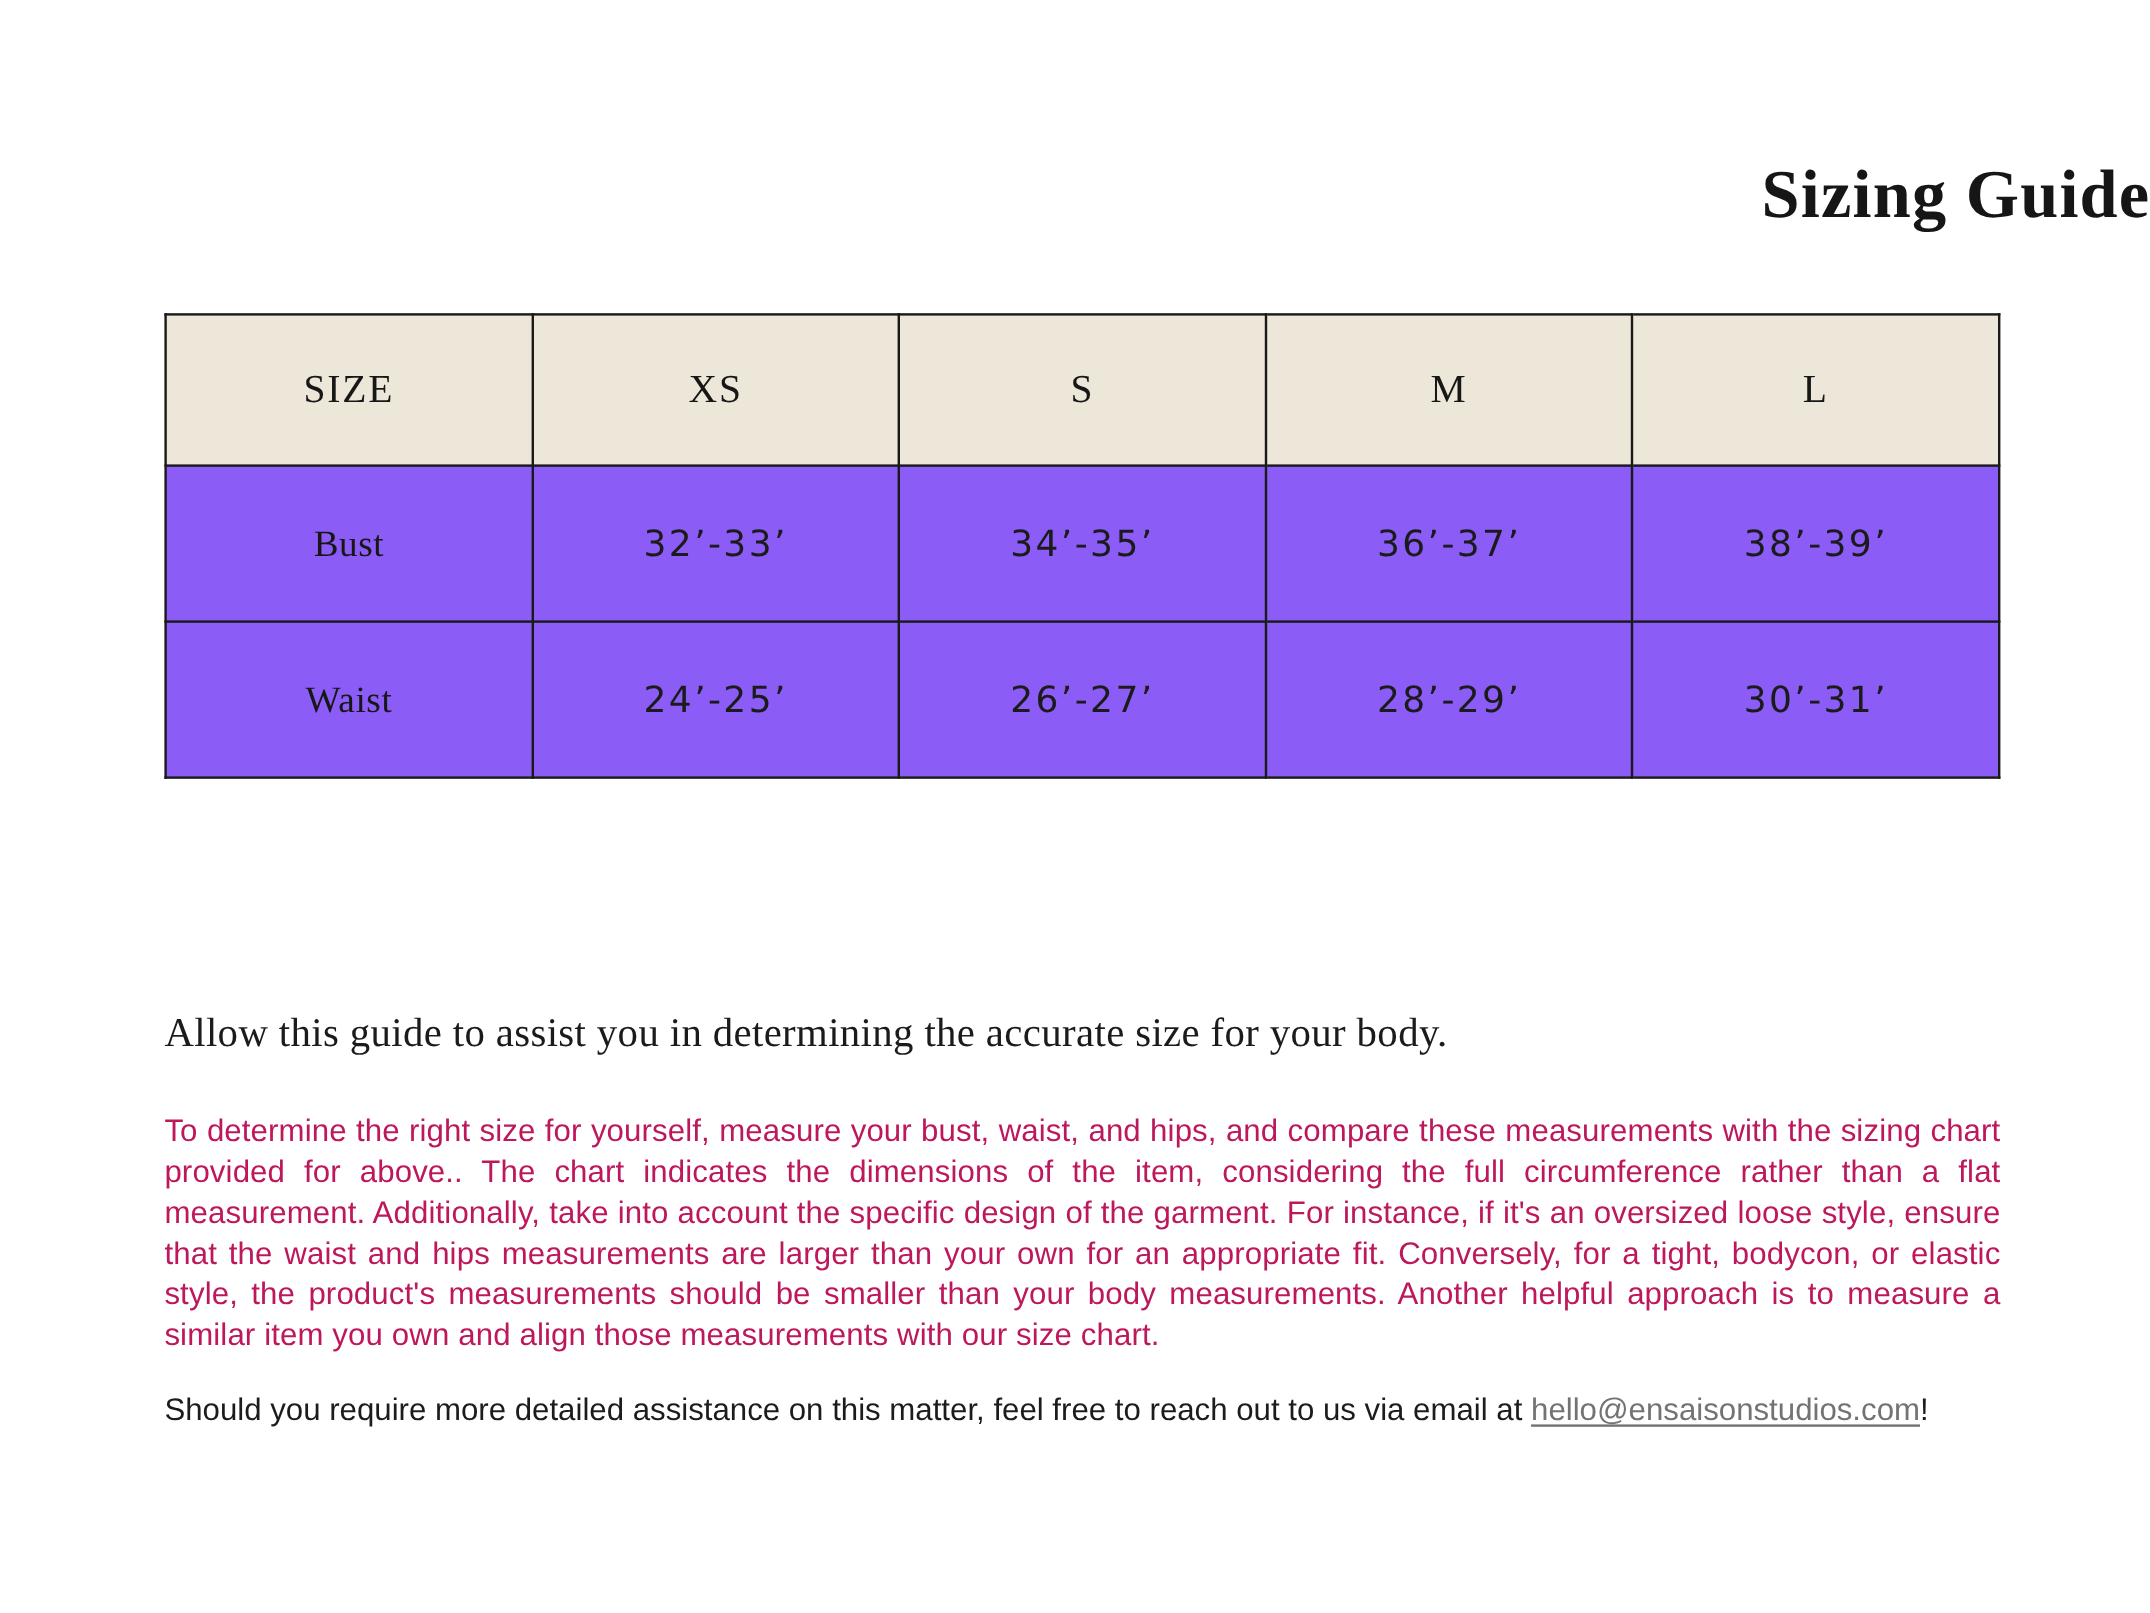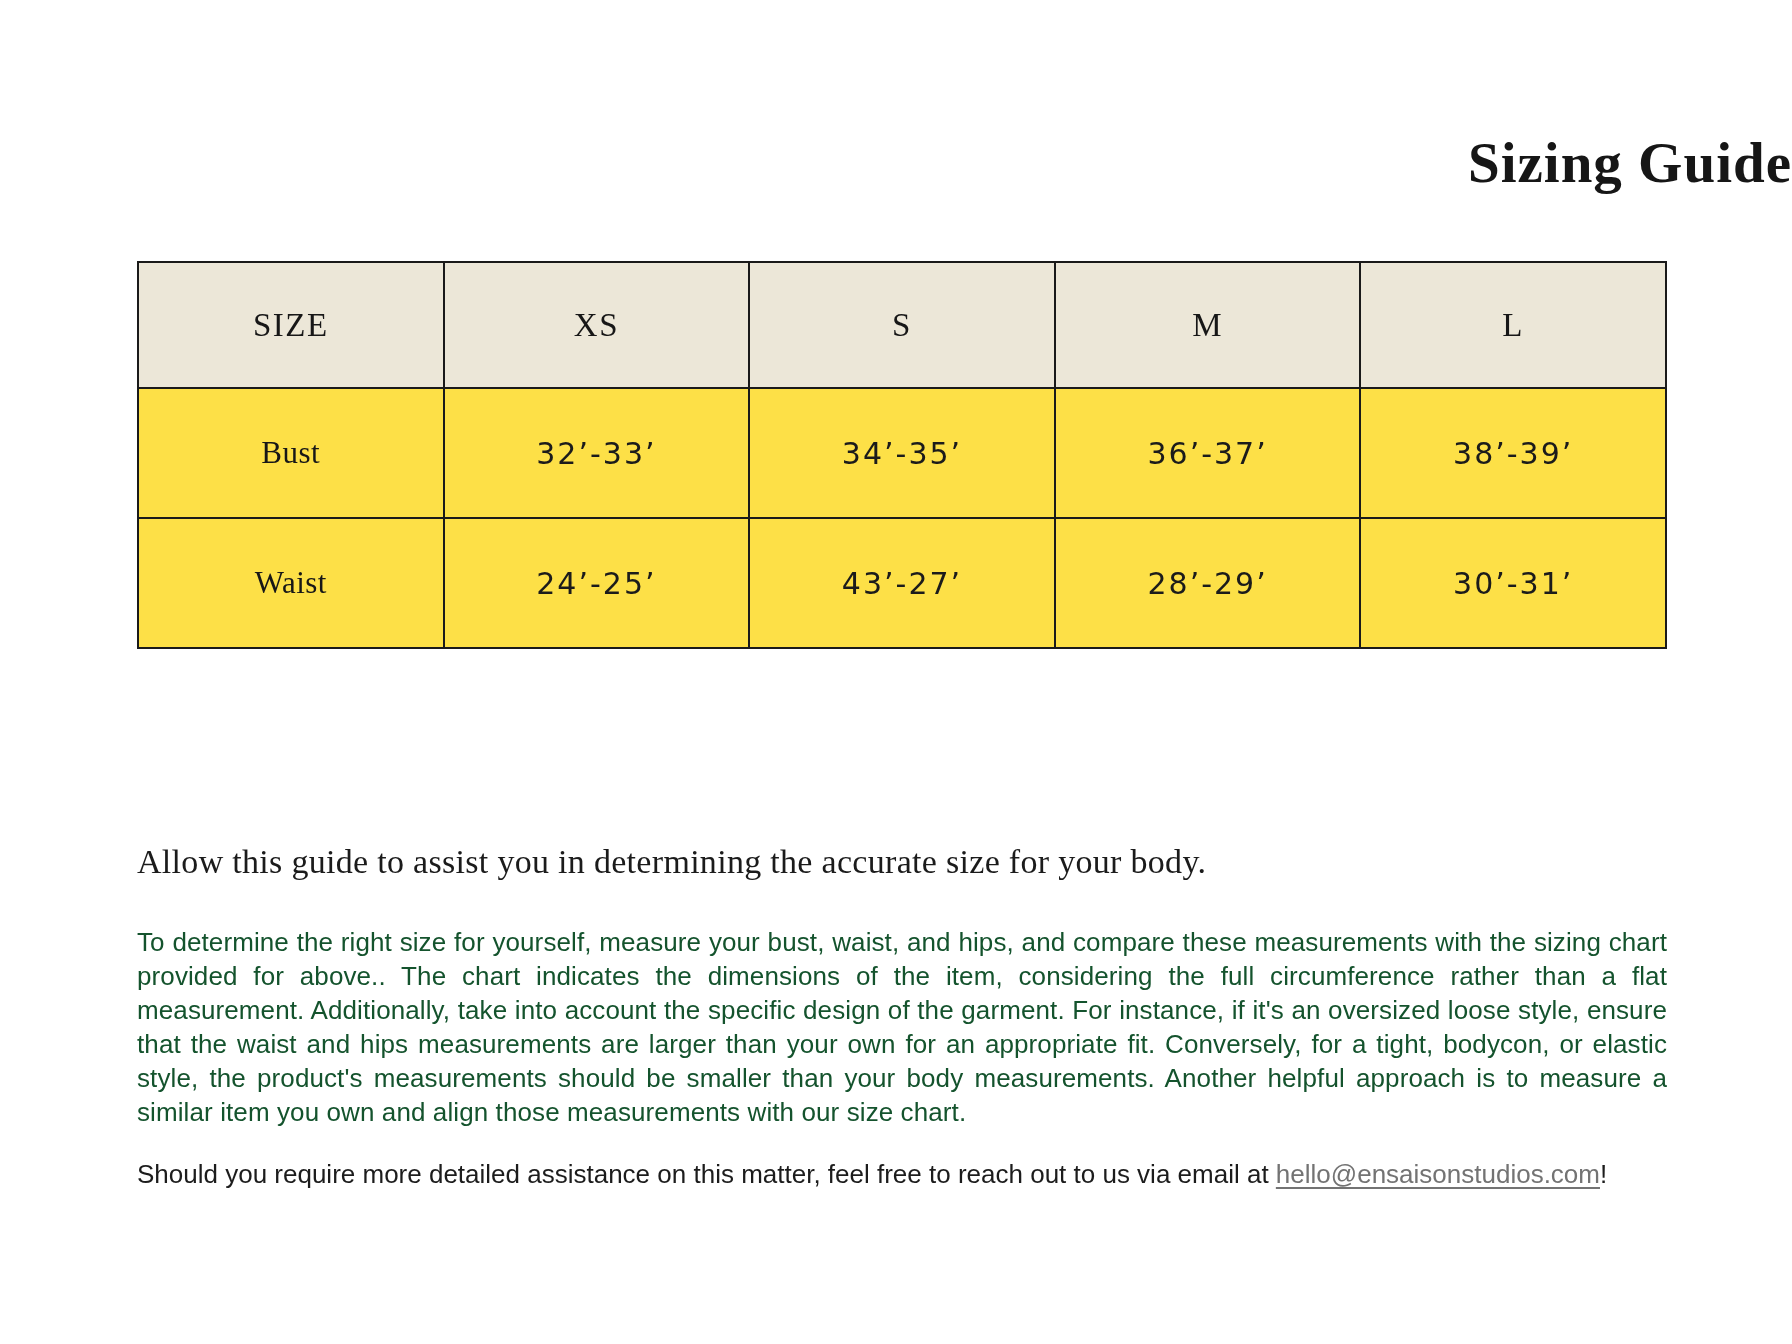--- a/index.html
+++ b/index.html
@@ -51,21 +51,21 @@
     height: 124px;
     background: #ece7d8;
     font-family: "Liberation Serif", serif;
     font-weight: 400;
     font-size: 33px;
     letter-spacing: 1.5px;
     color: #171717;
   }
   .size-table tbody td {
     height: 128px;
-    background: #fde047;
+    background: #8b5cf6;
   }
   .size-table td.row-label {
     font-family: "Liberation Serif", serif;
     font-size: 31px;
     letter-spacing: 0.5px;
     color: #171717;
   }
   .size-table td.row-value {
     font-family: "DejaVu Sans", sans-serif;
     font-size: 30px;
@@ -89,21 +89,21 @@
   .body-paragraph {
     position: absolute;
     top: 925px;
     left: 137px;
     width: 1530px;
     margin: 0;
     font-size: 26px;
     line-height: 34px;
     text-align: justify;
     letter-spacing: 0.1px;
-    color: #14532d;
+    color: #be185d;
   }
 
   .contact-paragraph {
     position: absolute;
     top: 1157px;
     left: 137px;
     width: 1530px;
     margin: 0;
     font-size: 26px;
     line-height: 34px;
@@ -135,21 +135,21 @@
     <tr>
       <td class="row-label">Bust</td>
       <td class="row-value">32’-33’</td>
       <td class="row-value">34’-35’</td>
       <td class="row-value">36’-37’</td>
       <td class="row-value">38’-39’</td>
     </tr>
     <tr>
       <td class="row-label">Waist</td>
       <td class="row-value">24’-25’</td>
-      <td class="row-value">43’-27’</td>
+      <td class="row-value">26’-27’</td>
       <td class="row-value">28’-29’</td>
       <td class="row-value">30’-31’</td>
     </tr>
   </tbody>
 </table>
 
 <p class="subtitle">Allow this guide to assist you in determining the accurate size for your body.</p>
 
 <p class="body-paragraph">To determine the right size for yourself, measure your bust, waist, and hips, and compare these measurements with the sizing chart provided for above.. The chart indicates the dimensions of the item, considering the full circumference rather than a flat measurement. Additionally, take into account the specific design of the garment. For instance, if it's an oversized loose style, ensure that the waist and hips measurements are larger than your own for an appropriate fit. Conversely, for a tight, bodycon, or elastic style, the product's measurements should be smaller than your body measurements. Another helpful approach is to measure a similar item you own and align those measurements with our size chart.</p>
 

